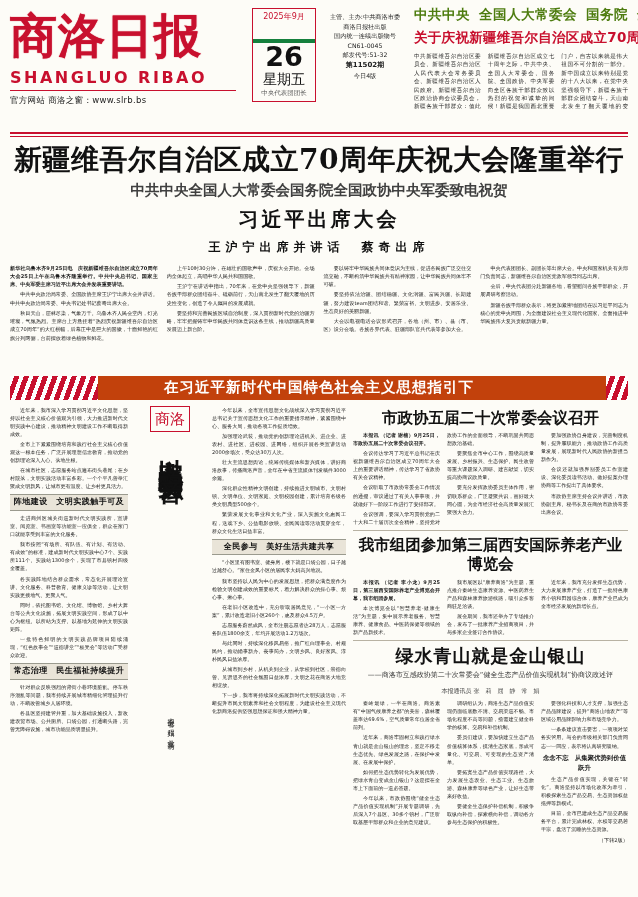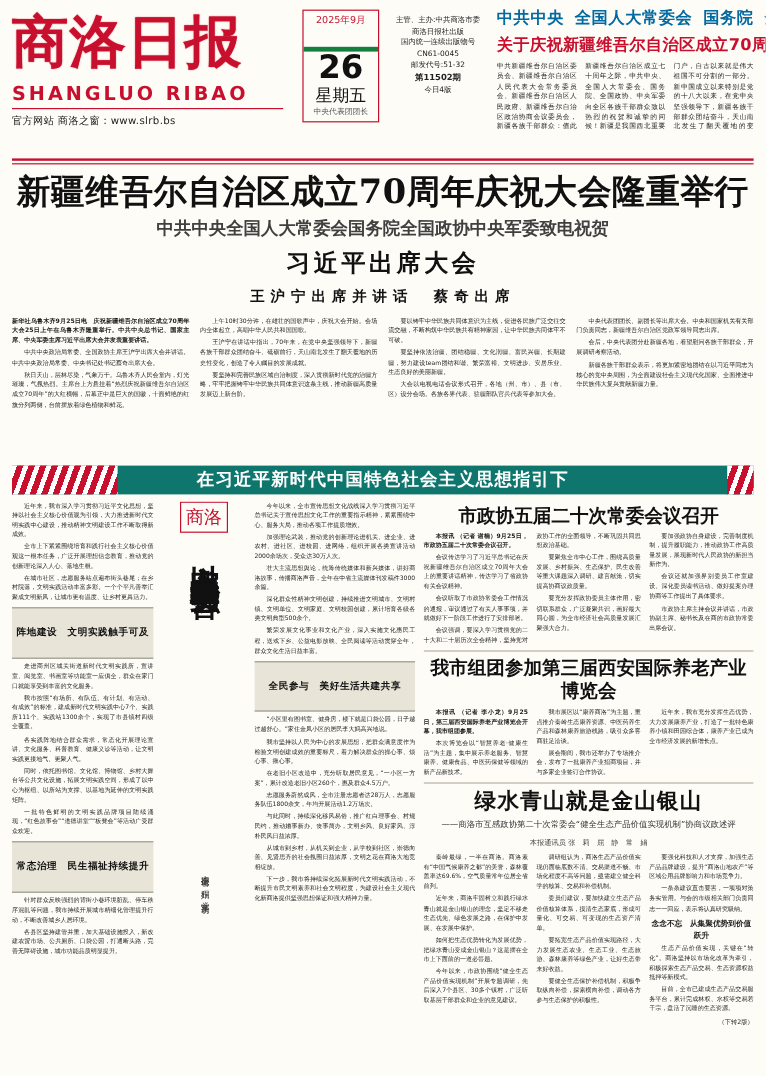--- a/index.html
+++ b/index.html
@@ -38,21 +38,21 @@
 
   .imprint{
     flex:0 0 86px;width:86px;font-size:6.2px;line-height:1.55;color:#222;
     margin-top:6px;text-align:center;
   }
   .imprint .num{font-weight:bold;font-size:7px;}
 
   .hd-right{flex:1;min-width:0;margin-top:0;}
   .hd-org{
     display:flex;gap:9px;justify-content:flex-start;
-    font-size:13.5px;font-weight:bold;color:#0369a1;letter-spacing:.5px;white-space:nowrap;
+    font-size:13.5px;font-weight:bold;color:#4d7c0f;letter-spacing:.5px;white-space:nowrap;
   }
   .hd-sub{
     margin-top:5px;font-size:13.5px;font-weight:bold;color:#c8102e;letter-spacing:.3px;
     white-space:nowrap;
   }
   .hd-body{
     margin-top:5px;font-size:5.6px;line-height:1.5;color:#222;
     column-count:3;column-gap:7px;text-align:justify;height:64px;overflow:hidden;
   }
 
@@ -80,21 +80,21 @@
     margin-top:8px;column-count:4;column-gap:9px;column-rule:0;
     font-size:5.1px;line-height:1.62;text-align:justify;color:#1d1d1d;
     height:102px;overflow:hidden;
   }
   .topcols p{margin:0 0 2px 0;text-indent:2em;}
   .topcols p.lead{text-indent:0;}
   .topcols .bold{font-weight:bold;}
 
   
   .banner{
-    margin-top:22px;height:24px;background:#0f766e;position:relative;
+    margin-top:10px;height:24px;background:#c2410c;position:relative;
     display:flex;align-items:center;justify-content:center;
   }
   .banner .txt{color:#fff;font-weight:bold;font-size:14.5px;letter-spacing:1px;
     font-family:"DejaVu Serif","Liberation Serif",serif;}
   .banner:before{
     content:"";position:absolute;left:0;top:0;bottom:0;width:88px;
     background:repeating-linear-gradient(110deg,#fff 0 4px,#c8102e 4px 9px);
   }
   .banner:after{
     content:"";position:absolute;right:0;top:0;bottom:0;width:22px;
@@ -105,21 +105,21 @@
   .lower{display:flex;gap:7px;margin-top:6px;height:560px;}
   .col{font-size:5.05px;line-height:1.6;text-align:justify;color:#1d1d1d;overflow:hidden;}
   .col p{margin:0 0 2px 0;text-indent:2em;}
   .col-a{flex:0 0 118px;width:118px;}
   .col-b{flex:0 0 70px;width:70px;position:relative;}
   .col-c{flex:0 0 134px;width:134px;}
   .col-d{flex:1;min-width:0;}
 
   .subhead-bar{
     background:#e9e4d8;border-top:1px solid #9a9a8e;border-bottom:1px solid #9a9a8e;
-    text-align:center;font-weight:bold;font-size:8px;padding:14px 0;margin:4px 0 3px 0;color:#111;
+    text-align:center;font-weight:bold;font-size:8px;padding:1px 0;margin:4px 0 3px 0;color:#111;
     letter-spacing:.5px;
   }
   .sec-divider{border-top:1px solid #b8b2a3;margin:4px 0;}
 
   
   .vbox{
     border:1px solid #c8102e;width:34px;margin:0 auto 6px auto;padding:4px 2px;
     text-align:center;color:#c8102e;font-weight:normal;font-size:15px;line-height:1.12;
     font-family:"DejaVu Serif","Liberation Serif",serif;
   }

